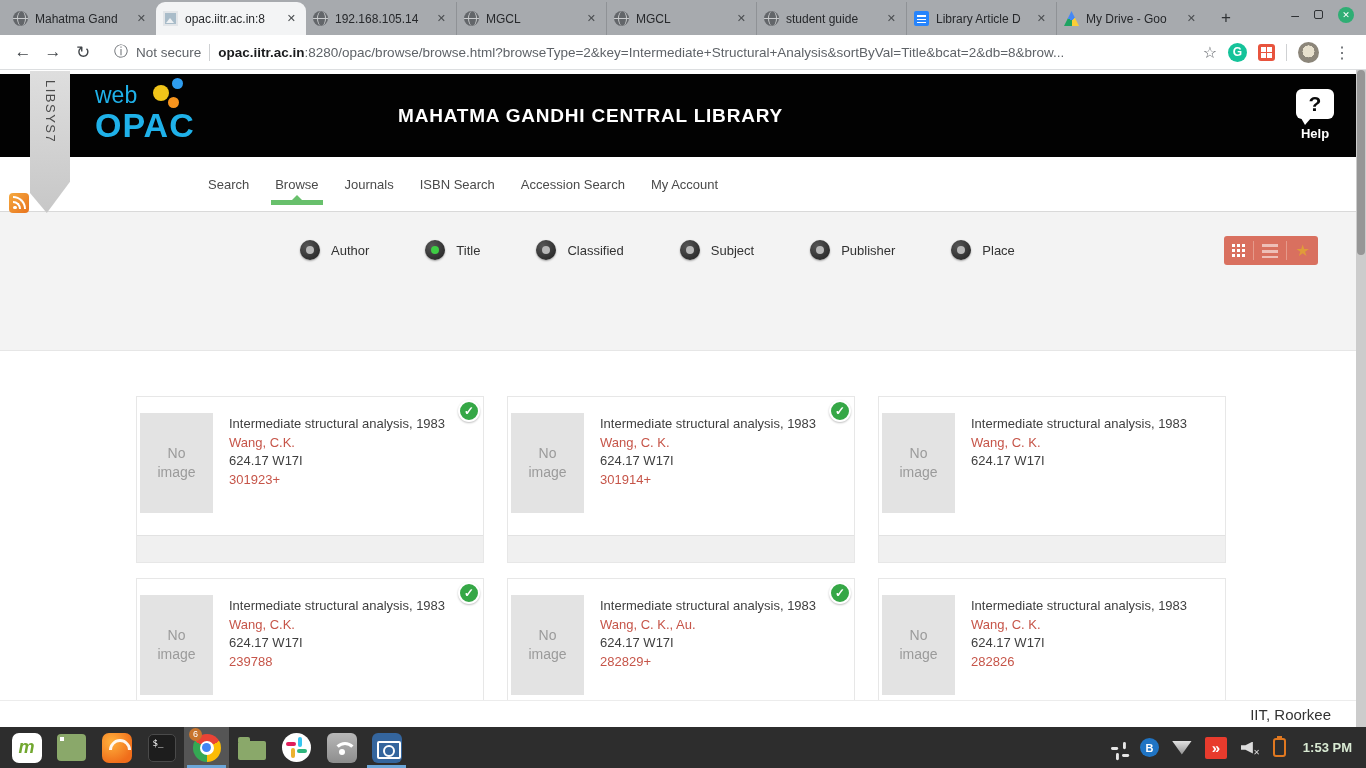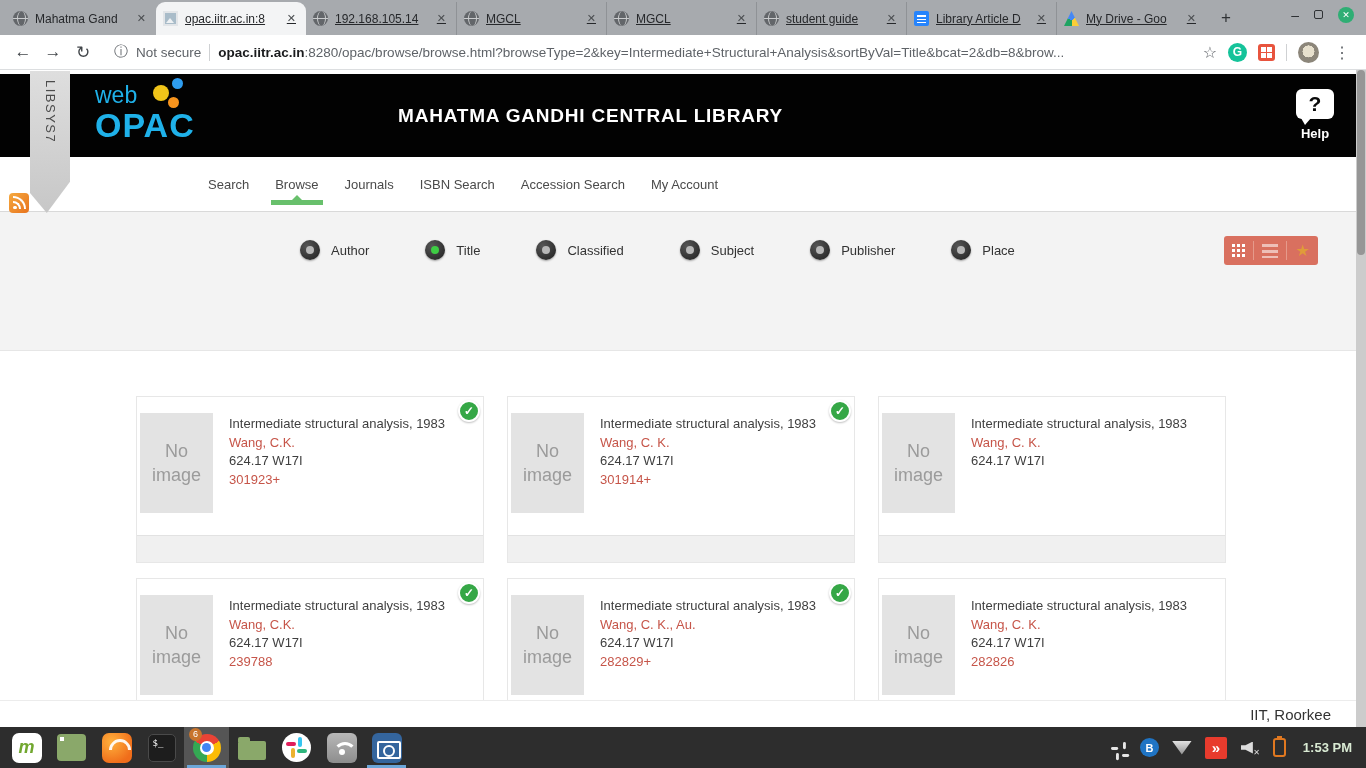--- a/index.html
+++ b/index.html
@@ -2,21 +2,21 @@
 <html><head>
 <meta charset="utf-8">
 <style>
   * { margin:0; padding:0; box-sizing:border-box; }
   html,body { width:1366px; height:768px; overflow:hidden; font-family:"Liberation Sans",sans-serif; background:#fff; }
   .stage { position:relative; width:1366px; height:768px; overflow:hidden; }
 
   
   .tabstrip { position:absolute; top:0; left:0; width:100%; height:35px; background:#a7aaae; display:flex; align-items:flex-end; padding-left:6px; }
   .tab { width:150px; height:33px; display:flex; align-items:center; gap:7px; padding:0 7px; font-size:12px; color:#26282b; position:relative; cursor:pointer; }
-  .tab + .tab { border-left:1px solid #8f9296;text-decoration:underline; }
+  .tab + .tab { border-left:1px solid #8f9296; }
   .tab.active { background:#f3f4f5; border-radius:9px 9px 0 0; border-left:none; }
   .tab.active + .tab { border-left:none; }
   .tab-title { flex:1; white-space:nowrap; overflow:hidden; }
   .tab-close { flex:0 0 auto; font-size:11px; color:#4a4d50; padding:2px 3px; cursor:pointer; }
   .fav { width:15px; height:15px; flex:0 0 auto; position:relative; }
   .fav-globe { border-radius:50%; background:#63666a; overflow:hidden; }
   .fav-globe::before { content:""; position:absolute; left:0; right:0; top:6.5px; height:1.5px; background:#c9cbcd; }
   .fav-globe::after { content:""; position:absolute; left:4px; top:0; bottom:0; width:7px; border-left:1.5px solid #c9cbcd; border-right:1.5px solid #c9cbcd; border-radius:50%; }
   .fav-image { background:#a9bcc9; border:2px solid #e2e5e8; }
   .fav-image::after { content:""; position:absolute; bottom:1px; left:1px; border-left:4px solid transparent; border-right:4px solid transparent; border-bottom:5px solid #eef1f3; }
@@ -105,21 +105,21 @@
   .sw-label { position:absolute; left:191px; top:14px; font-size:13px; color:#333; }
   .search-input { position:absolute; left:293px; top:0; width:578px; height:42px; background:#fff; border:1px solid #e4e4e4; padding:0 16px; font-size:13px; color:#979797; font-family:"Liberation Sans",sans-serif; outline:none; }
   .in-label { position:absolute; left:875px; top:14px; font-size:13px; color:#a2553a; }
   .scope-select { position:absolute; left:891px; top:0; width:176px; height:42px; background:#fff; border:1px solid #ccc; display:flex; align-items:center; padding-left:20px; font-size:14.5px; color:#222; cursor:pointer; }
   .scope-arrow { position:absolute; right:13px; color:#8a8a8a; font-size:10px; }
   .go-btn { position:absolute; left:1098px; top:-1px; width:99px; height:44px; background:#d94f42; border:none; border-radius:4px; color:#fff; font-size:20px; letter-spacing:2px; display:flex; align-items:center; justify-content:center; cursor:pointer; font-family:"Liberation Sans",sans-serif; }
 
   .results { position:absolute; top:281px; left:0; right:10px; bottom:0; background:#fff; }
   .cards { position:absolute; top:45px; left:136px; display:grid; grid-template-columns:repeat(3,348px); column-gap:23px; row-gap:15px; }
   .card { width:348px; height:167px; background:#fff; border:1px solid #e7e7e7; position:relative; }
-  .noimg { position:absolute; left:3px; top:16px; width:73px; height:100px; background:#e3e3e3; color:#9b9b9b; font-size:18px; line-height:1.35; display:flex; align-items:center; justify-content:center; text-align:center; padding:12px 9px; }
+  .noimg { position:absolute; left:3px; top:16px; width:73px; height:100px; background:#e3e3e3; color:#9b9b9b; font-size:14px; line-height:1.35; display:flex; align-items:center; justify-content:center; text-align:center; padding:12px 9px; }
   .card-text { position:absolute; left:92px; top:18px; right:28px; font-size:13px; line-height:18.5px; }
   .c-title { color:#3f3f3f; cursor:pointer; }
   .c-author { color:#c65549; cursor:pointer; }
   .c-call { color:#3f3f3f; }
   .c-acc { color:#c65549; cursor:pointer; }
   .card-footer { position:absolute; left:0; right:0; bottom:0; height:27px; background:#f0f0f0; border-top:1px solid #e2e2e2; }
   .check-badge { position:absolute; top:3px; right:3px; width:22px; height:22px; border-radius:50%; background:#35a746; border:2px solid #fff; box-shadow:0 1px 2px rgba(0,0,0,.25); color:#fff; font-size:12px; font-weight:bold; display:none; align-items:center; justify-content:center; }
   .card.has-check .check-badge { display:flex; }
 
   .page-footer { position:absolute; left:0; right:10px; bottom:0; height:27px; background:#fff; border-top:1px solid #ececec; display:flex; align-items:center; justify-content:flex-end; padding-right:25px; font-size:15px; color:#333; z-index:4; }

